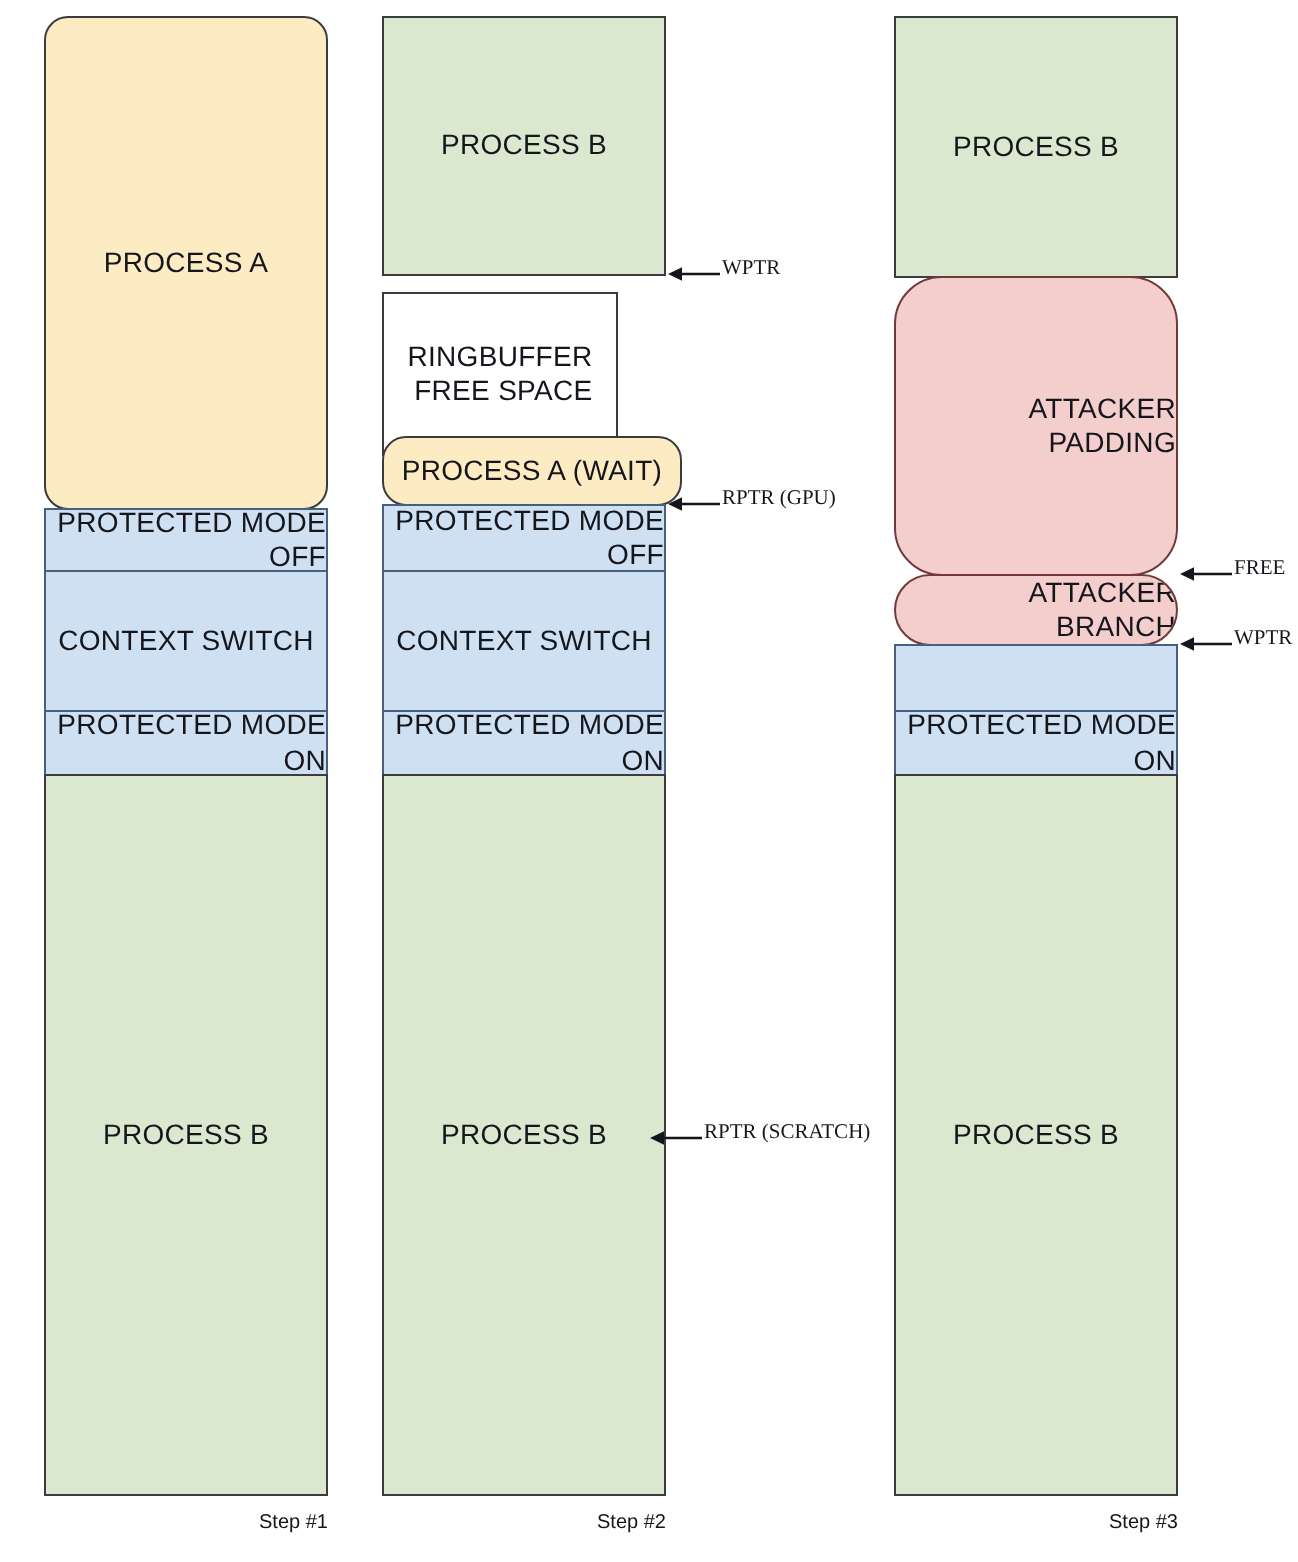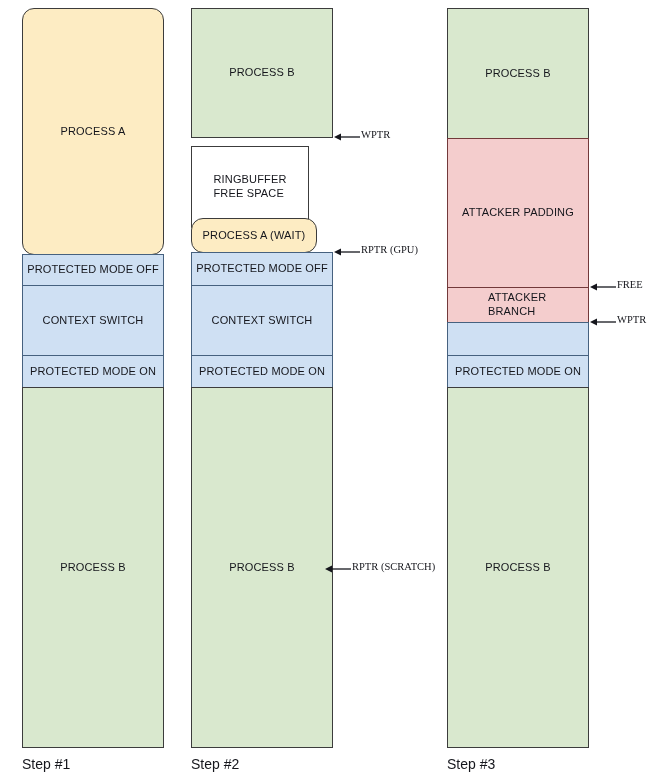--- a/index.html
+++ b/index.html
@@ -23,38 +23,38 @@
   .column {
     position: absolute;
   }
   .block {
     position: absolute;
     box-sizing: border-box;
     border: 1px solid #3a3a3a;
     display: flex;
     align-items: center;
     justify-content: center;
-    text-align: left;
-    font-size: 11px;
+    text-align: right;
+    font-size: 14px;
     color: #15161c;
     letter-spacing: 0.15px;
     line-height: 1.25;
     overflow: hidden;
     white-space: pre-line;
   }
   .block.green  { background: #d9e8ce; border-color: #3c3c3c; }
   .block.yellow { background: #fdecc3; border-color: #3c3c3c; border-radius: 12px; }
   .block.blue   { background: #cfe0f3; border-color: #46617f; }
-  .block.pink   { background: #f4cdcd; border-color: #72393a; }
+  .block.pink   { background: #f4cdcd; border-color: #72393a; border-radius: 24px; }
   .block.white  { background: #ffffff; border-color: #3c3c3c; }
 
   .step-label {
     position: absolute;
-    text-align: left;
-    font-size: 14px;
+    text-align: right;
+    font-size: 10px;
     color: #15161c;
   }
 
   .pointer {
     position: absolute;
     height: 14px;
     display: flex;
     align-items: flex-start;
     font-family: Liberation Serif, serif;
   }
@@ -89,21 +89,21 @@
     <div class="step-label" style="left:22px; top:756px; width:142px;">Step #1</div>
   </div>
 
   <div class="column">
 
     <div class="block green" style="left:191px; top:8px; width:142px; height:130px;">PROCESS B</div>
 
     <div class="block white" style="left:191px; top:146px; width:118px; height:82px;">RINGBUFFER
 FREE SPACE</div>
 
-    <div class="block yellow" style="left:191px; top:218px; width:126px; height:35px;">PROCESS A (WAIT)</div>
+    <div class="block yellow" style="left:191px; top:218px; width:150px; height:35px;">PROCESS A (WAIT)</div>
 
     <div class="block blue" style="left:191px; top:252px; width:142px; height:34px;">PROTECTED MODE OFF</div>
 
     <div class="block blue" style="left:191px; top:285px; width:142px; height:71px;">CONTEXT SWITCH</div>
 
     <div class="block blue" style="left:191px; top:355px; width:142px; height:33px;">PROTECTED MODE ON</div>
 
     <div class="block green" style="left:191px; top:387px; width:142px; height:361px;">PROCESS B</div>
 
     <div class="pointer" style="left:333px; top:130px;">

